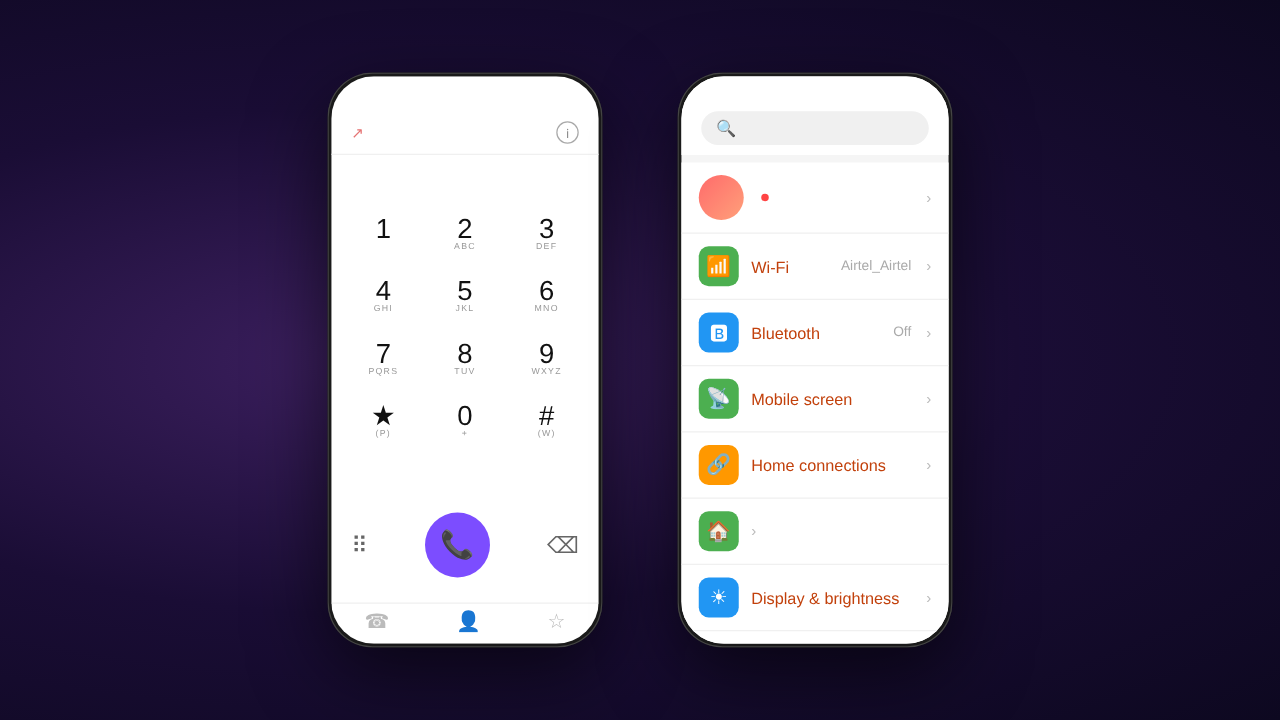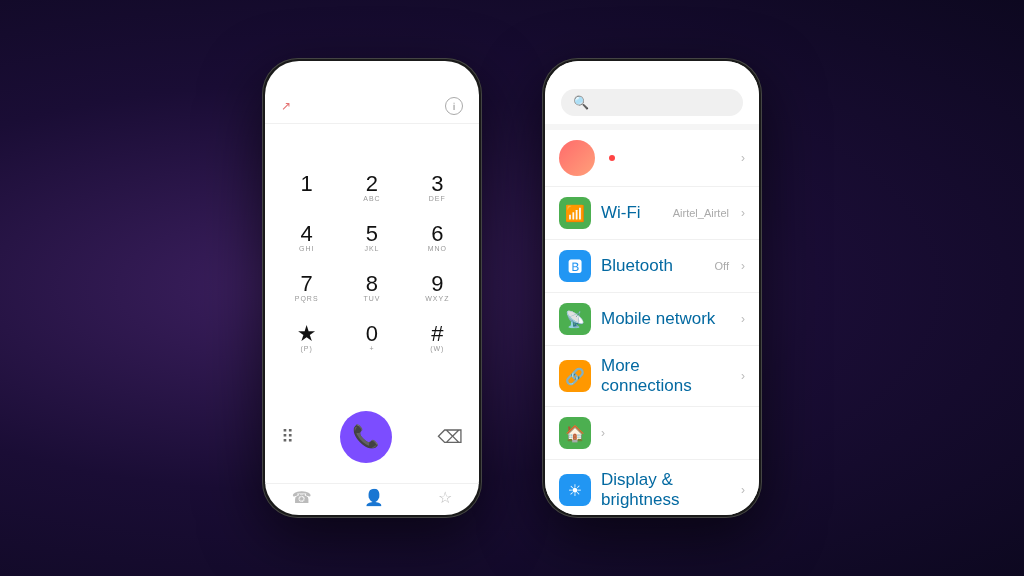--- a/index.html
+++ b/index.html
@@ -235,22 +235,22 @@
       align-items: center;
       justify-content: center;
       font-size: 16px;
       color: white;
       flex-shrink: 0;
     }
     .settings-item-content {
       flex: 1;
     }
     .item-name {
-      font-size: 17px;
-      color: #0369a1;
+      font-size: 13px;
+      color: #c2410c;
     }
     .item-value {
       font-size: 11px;
       color: #aaa;
       margin-right: 2px;
     }
     .chevron {
       font-size: 12px;
       color: #bbb;
     }
@@ -430,29 +430,29 @@
       <div class="settings-item-icon" style="background:#2196F3">🅱</div>
       <div class="settings-item-content">
         <div class="item-name">Bluetooth</div>
       </div>
       <span class="item-value">Off</span>
       <span class="chevron">›</span>
     </div>
             <div class="settings-item">
       <div class="settings-item-icon" style="background:#4CAF50">📡</div>
       <div class="settings-item-content">
-        <div class="item-name">Mobile network</div>
+        <div class="item-name">Mobile screen</div>
       </div>
 
       <span class="chevron">›</span>
     </div>
             <div class="settings-item">
       <div class="settings-item-icon" style="background:#FF9800">🔗</div>
       <div class="settings-item-content">
-        <div class="item-name">More connections</div>
+        <div class="item-name">Home connections</div>
       </div>
 
       <span class="chevron">›</span>
     </div>
             <div class="settings-item">
       <div class="settings-item-icon" style="background:#4CAF50">🏠</div>
 
       <span class="chevron">›</span>
     </div>
             <div class="settings-item">

